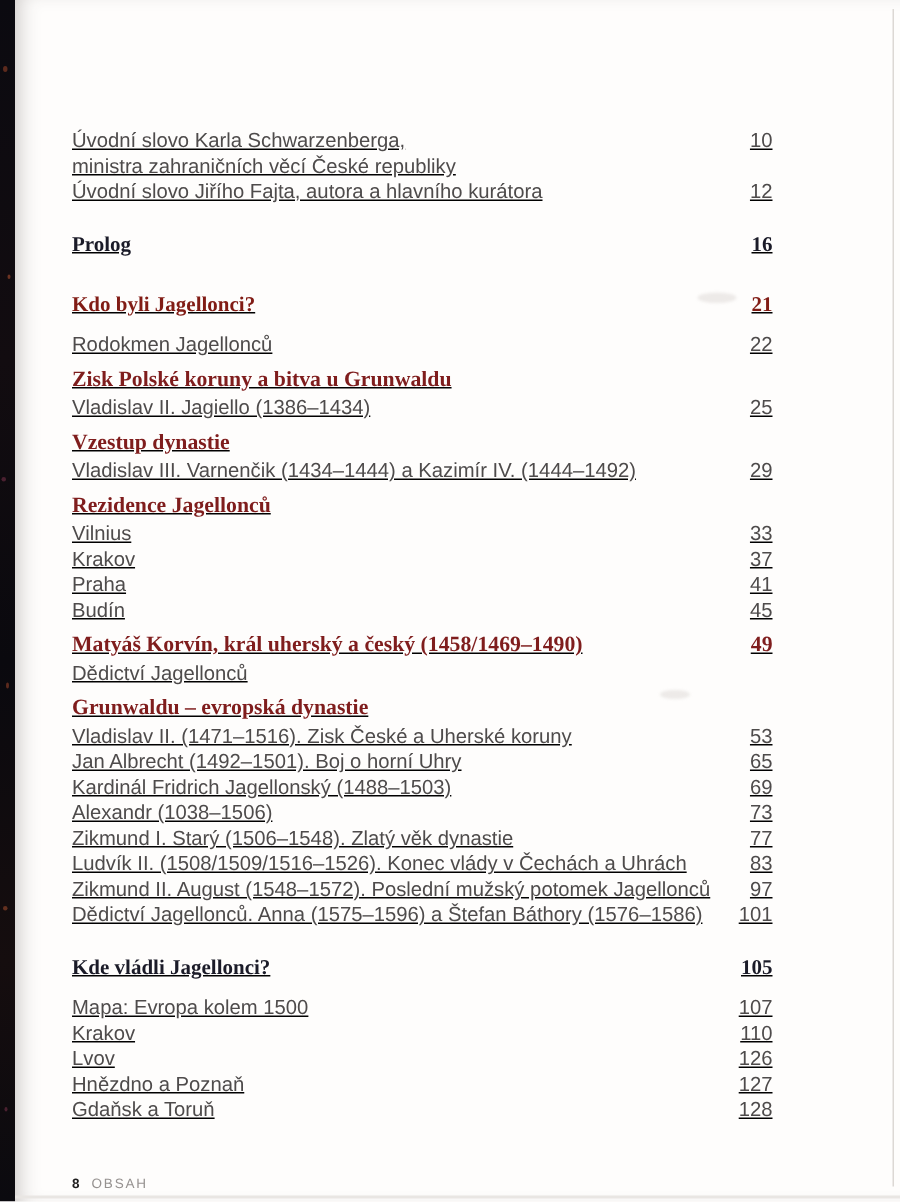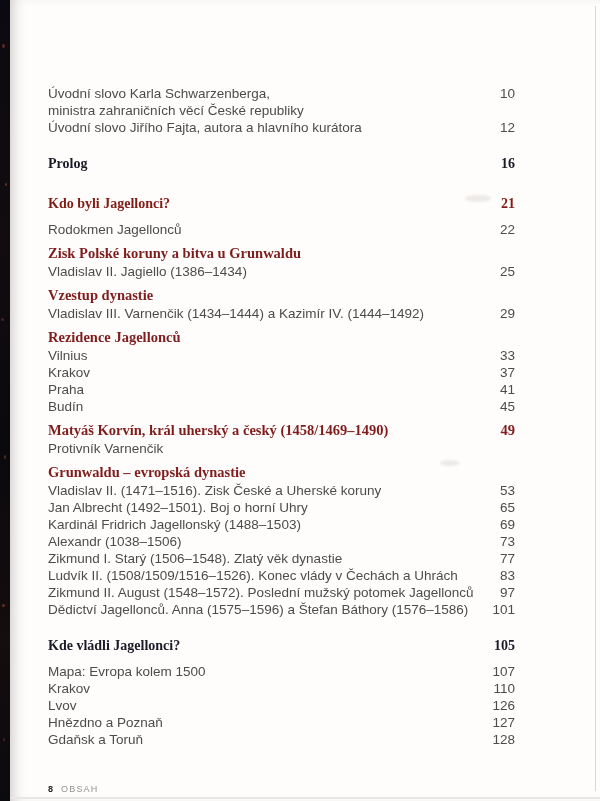--- a/index.html
+++ b/index.html
@@ -47,20 +47,21 @@
     left: 0; right: 0; bottom: 2px;
     height: 2px;
     background: #e9e6e3;
   }
   
   .toc {
     position: absolute;
     left: 48px;
     right: 85px;
     top: 84px;
+    text-decoration: underline;
   }
   .row {
     display: flex;
     justify-content: space-between;
     align-items: baseline;
   }
   .row .t { flex: 1 1 auto; }
   .row .p { flex: 0 0 auto; text-align: right; min-width: 38px; white-space: nowrap; }
 
   .row.entry {
@@ -196,21 +197,21 @@
       </div>
       <div class="row entry">
         <span class="t">Budín</span>
         <span class="p">45</span>
       </div>
       <div class="row section-red">
         <span class="t">Matyáš Korvín, král uherský a český (1458/1469–1490)</span>
         <span class="p">49</span>
       </div>
       <div class="row entry">
-        <span class="t">Protivník Varnenčik</span>
+        <span class="t">Dědictví Jagellonců</span>
         <span class="p"></span>
       </div>
       <div class="row section-red">
         <span class="t">Grunwaldu – evropská dynastie</span>
         <span class="p"></span>
       </div>
       <div class="row entry">
         <span class="t">Vladislav II. (1471–1516). Zisk České a Uherské koruny</span>
         <span class="p">53</span>
       </div>

